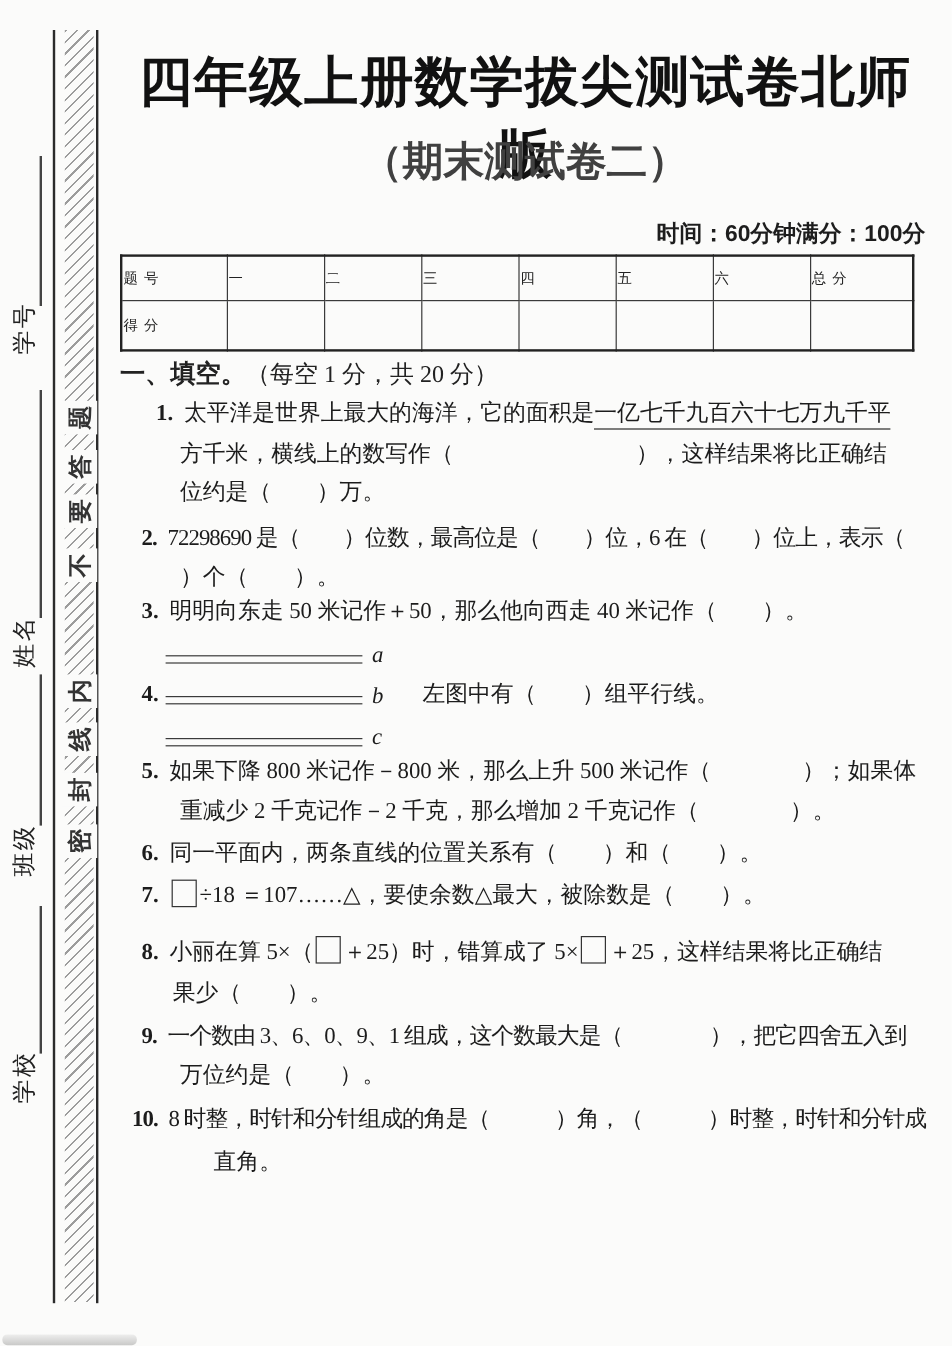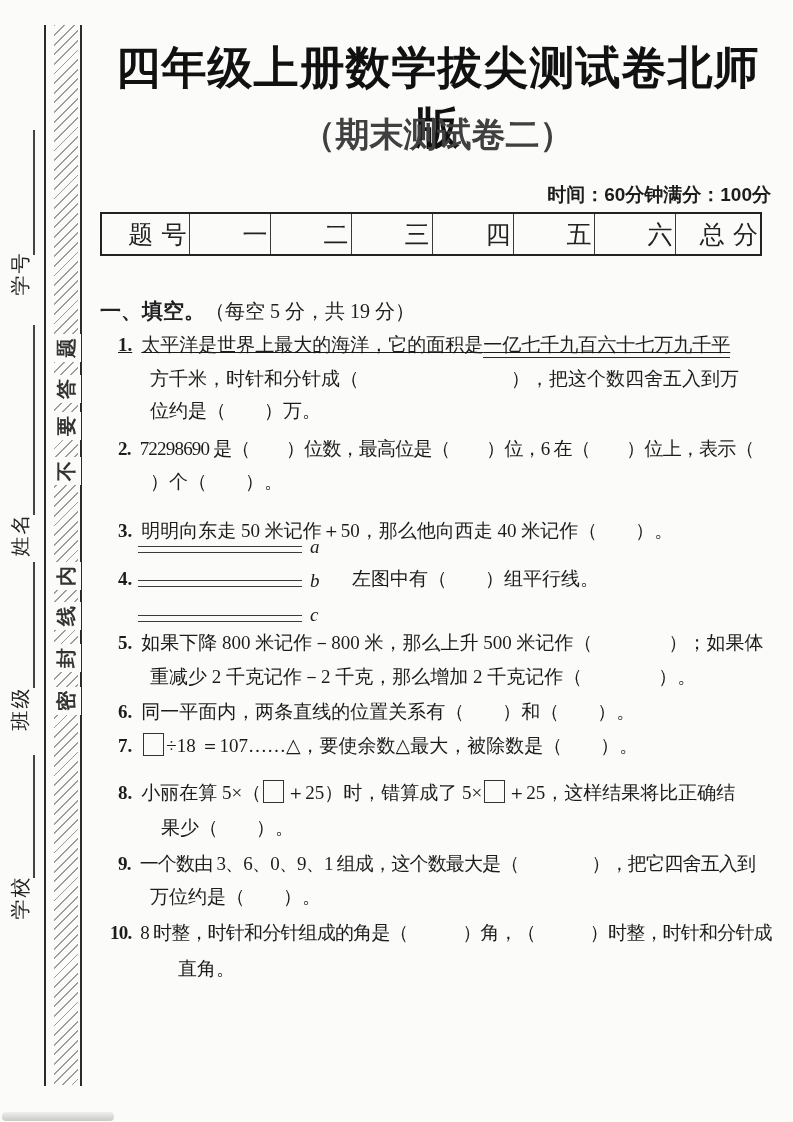--- a/index.html
+++ b/index.html
@@ -46,22 +46,22 @@
     font-size:19px;font-weight:600;
     font-family:"Liberation Sans","DejaVu Sans",sans-serif;color:#1d1d1d;
   }
   
   .scoretable{
     position:absolute;left:100px;top:212px;width:660px;
     border-collapse:collapse;table-layout:fixed;
     border:2px solid #222;
   }
   .scoretable td{
-    border:1px solid #3a3a3a;text-align:right;vertical-align:middle;
-    font-size:25px;color:#222;letter-spacing:1px;
+    border:1px solid #3a3a3a;text-align:left;vertical-align:middle;
+    font-size:12px;color:#222;letter-spacing:1px;
   }
   .scoretable tr:first-child td{height:34px;}
   .scoretable tr:last-child td{height:38px;}
   
   .secheading{position:absolute;left:100px;top:297px;white-space:pre;font-size:20px;}
   .secheading .bold{font-weight:bold;font-size:21px;}
   .line{
     position:absolute;white-space:pre;
     font-size:19px;line-height:26px;color:#1c1c1c;
   }
@@ -135,54 +135,64 @@
         <tr>
       <td>题 号</td>
       <td>一</td>
       <td>二</td>
       <td>三</td>
       <td>四</td>
       <td>五</td>
       <td>六</td>
       <td>总 分</td>
     </tr>
+    <tr>
+      <td>得 分</td>
+      <td></td>
+      <td></td>
+      <td></td>
+      <td></td>
+      <td></td>
+      <td></td>
+      <td></td>
+    </tr>
   </tbody>
     </table>
 
-  <div class="secheading"><span class="bold">一、填空。</span><span>（每空 5 分，共 19 分）</span></div>
+  <div class="secheading"><span class="bold">一、填空。</span><span>（每空 1 分，共 20 分）</span></div>
 
-  <div class="line" style="left:118px;top:332px;text-decoration:underline;"><span class="qnum">1.</span><span>太平洋是世界上最大的海洋，它的面积是</span><span class="ublank">一亿七千九百六十七万九千平</span></div>
-  <div class="line" style="left:150px;top:366px;">方千米，时针和分针成（　　　　　　　　），把这个数四舍五入到万</div>
+  <div class="line" style="left:130px;top:332px;"><span class="qnum">1.</span><span>太平洋是世界上最大的海洋，它的面积是</span><span class="ublank">一亿七千九百六十七万九千平</span></div>
+  <div class="line" style="left:150px;top:366px;">方千米，横线上的数写作（　　　　　　　　），这样结果将比正确结</div>
   <div class="line" style="left:150px;top:398px;">位约是（　　）万。</div>
 
   <div class="line tight" style="left:118px;top:436px;"><span class="qnum">2.</span><span>72298690 是（　　）位数，最高位是（　　）位，6 在（　　）位上，表示（</span></div>
   <div class="line" style="left:150px;top:469px;">）个（　　）。</div>
 
-  <div class="line" style="left:118px;top:518px;"><span class="qnum">3.</span><span>明明向东走 50 米记作＋50，那么他向西走 40 米记作（　　）。</span></div>
+  <div class="line" style="left:118px;top:497px;"><span class="qnum">3.</span><span>明明向东走 50 米记作＋50，那么他向西走 40 米记作（　　）。</span></div>
 
   <div>
     <div class="dline" style="top:546px;"></div>
     <div class="dline" style="top:580px;"></div>
     <div class="dline" style="top:615px;"></div>
     <div class="figlabel" style="top:536px;">a</div>
     <div class="figlabel" style="top:570px;">b</div>
     <div class="figlabel" style="top:604px;">c</div>
   </div>
   <div class="line" style="left:118px;top:566px;"><span class="qnum">4.</span></div>
-  <div class="line" style="left:352px;top:566px;">左图中有（　　）组平行线。</div>
+  <div class="line" style="left:352px;top:566px;font-family:Liberation Mono, monospace;">左图中有（　　）组平行线。</div>
 
   <div class="line" style="left:118px;top:630px;text-align:right;"><span class="qnum">5.</span><span>如果下降 800 米记作－800 米，那么上升 500 米记作（　　　　）；如果体</span></div>
   <div class="line" style="left:150px;top:664px;">重减少 2 千克记作－2 千克，那么增加 2 千克记作（　　　　）。</div>
 
   <div class="line" style="left:118px;top:699px;"><span class="qnum">6.</span><span>同一平面内，两条直线的位置关系有（　　）和（　　）。</span></div>
 
   <div class="line" style="left:118px;top:733px;"><span class="qnum">7.</span><span class="sq"></span><span>÷18 ＝107……△，要使余数△最大，被除数是（　　）。</span></div>
 
   <div class="line" style="left:118px;top:780px;"><span class="qnum">8.</span><span>小丽在算 5×（</span><span class="sq"></span><span>＋25）时，错算成了 5×</span><span class="sq"></span><span>＋25，这样结果将比正确结</span></div>
-  <div class="line" style="left:161px;top:815px;">果少（　　）。</div>
+  <div class="line" style="left:144px;top:815px;">果少（　　）。</div>
 
   <div class="line tight" style="left:118px;top:851px;"><span class="qnum">9.</span><span>一个数由 3、6、0、9、1 组成，这个数最大是（　　　　），把它四舍五入到</span></div>
   <div class="line" style="left:150px;top:884px;">万位约是（　　）。</div>
 
   <div class="line tight" style="left:110px;top:920px;"><span class="qnum">10.</span><span>8 时整，时针和分针组成的角是（　　　）角，（　　　）时整，时针和分针成</span></div>
   <div class="line" style="left:150px;top:956px;margin-left:28px;">直角。</div>
 
   <div class="shadow"></div>
 </div>
 

